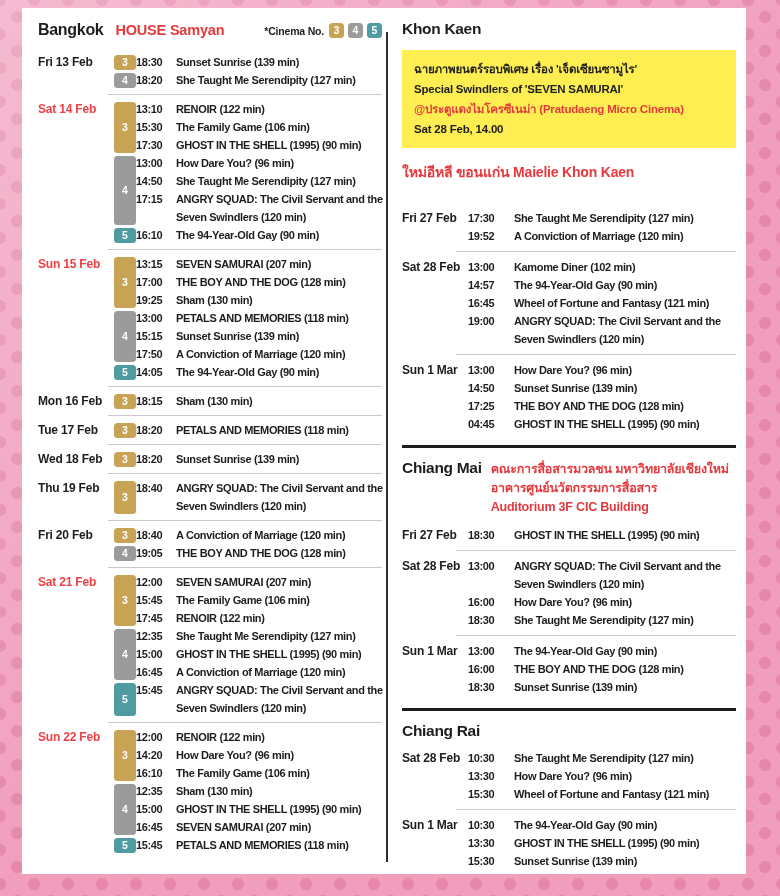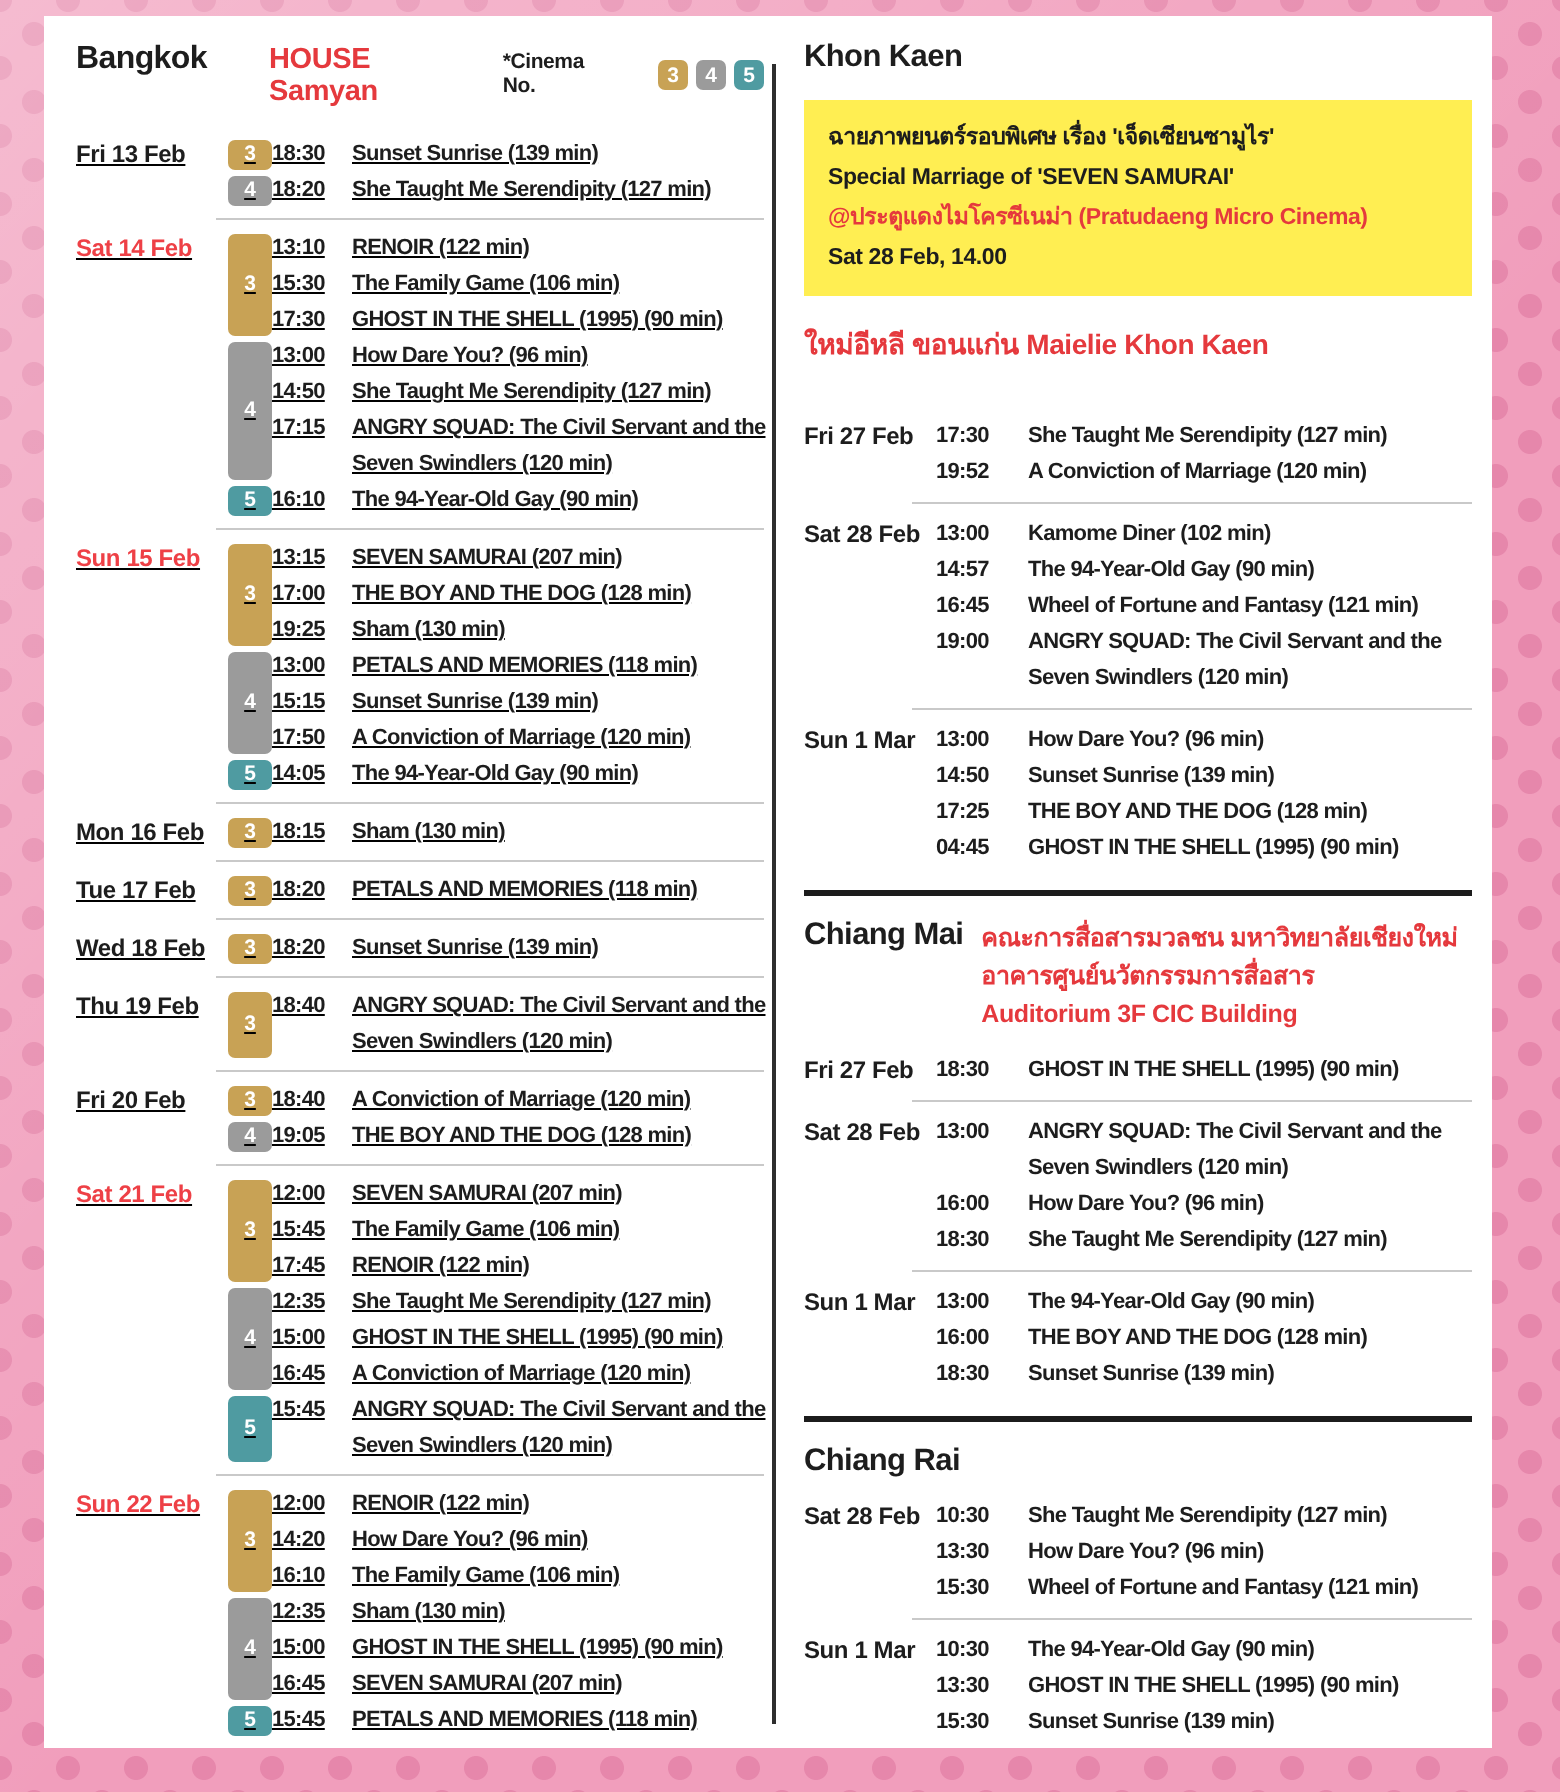--- a/index.html
+++ b/index.html
@@ -18,28 +18,28 @@
   }
   .sheet {
     position:absolute; left:22px; top:8px; width:724px; height:866px;
     background:#ffffff; display:flex; overflow:hidden;
   }
   .col-left { width:364px; padding:13px 4px 0 16px; }
   .col-divider { width:2px; background:#2e2e2e; margin:24px 0 12px 0; }
   .col-right { flex:1; padding:12px 8px 0 14px; }
 
   
-  .bkk-header { display:flex; align-items:baseline; margin-bottom:14px;gap:19px; }
+  .bkk-header { display:flex; align-items:baseline; margin-bottom:14px; }
   .city-heading { font-size:16px; color:#1d1d1d; letter-spacing:-0.3px; }
   .venue-red-inline { font-size:14.5px; color:var(--red,#e5393d); margin-left:12px; letter-spacing:-0.2px; }
   .cinema-note { margin-left:auto; font-size:10.5px; color:#1d1d1d; letter-spacing:-0.2px; }
   .legend-badges { display:flex; gap:4px; margin-left:5px; align-self:center; }
   .legend-badges .badge { width:15px; height:15px; }
 
-  .day-block { display:flex;text-decoration:underline; }
+  .day-block { display:flex; }
   .date-cell { width:76px; font-size:12px; color:#1d1d1d; line-height:18px; letter-spacing:-0.2px; flex-shrink:0; }
   .date-red { color:var(--date-red,#ee4046); }
   .groups { flex:1; }
   .group { display:flex; }
   .badge-col { width:22px; display:flex; align-items:stretch; padding:1.5px 0; flex-shrink:0; }
   .badge {
     flex:1; border-radius:3.5px; color:#fff; font-size:10.5px;
     display:flex; align-items:center; justify-content:center;
   }
   .shows { flex:1; }
@@ -431,21 +431,21 @@
         </div>
       </div>
   </div>
 
   <div class="col-divider"></div>
 
   <div class="col-right">
     <div class="kk-heading">Khon Kaen</div>
     <div class="special-box" id="special-box">
         <div class="line">ฉายภาพยนตร์รอบพิเศษ เรื่อง 'เจ็ดเซียนซามูไร'</div>
-        <div class="line">Special Marriage of 'SEVEN SAMURAI'</div>
+        <div class="line">Special Swindlers of 'SEVEN SAMURAI'</div>
         <div class="line red">@ประตูแดงไมโครซีเนม่า (Pratudaeng Micro Cinema)</div>
         <div class="line">Sat 28 Feb, 14.00</div>
       </div>
     <div id="right-sections">
         <div class="venue-heading">ใหม่อีหลี ขอนแก่น  Maielie Khon Kaen</div>
         <div class="r-day">
           <div class="r-date">Fri 27 Feb</div>
           <div class="r-shows">
             <div class="r-show">
               <div class="r-time">17:30</div>

